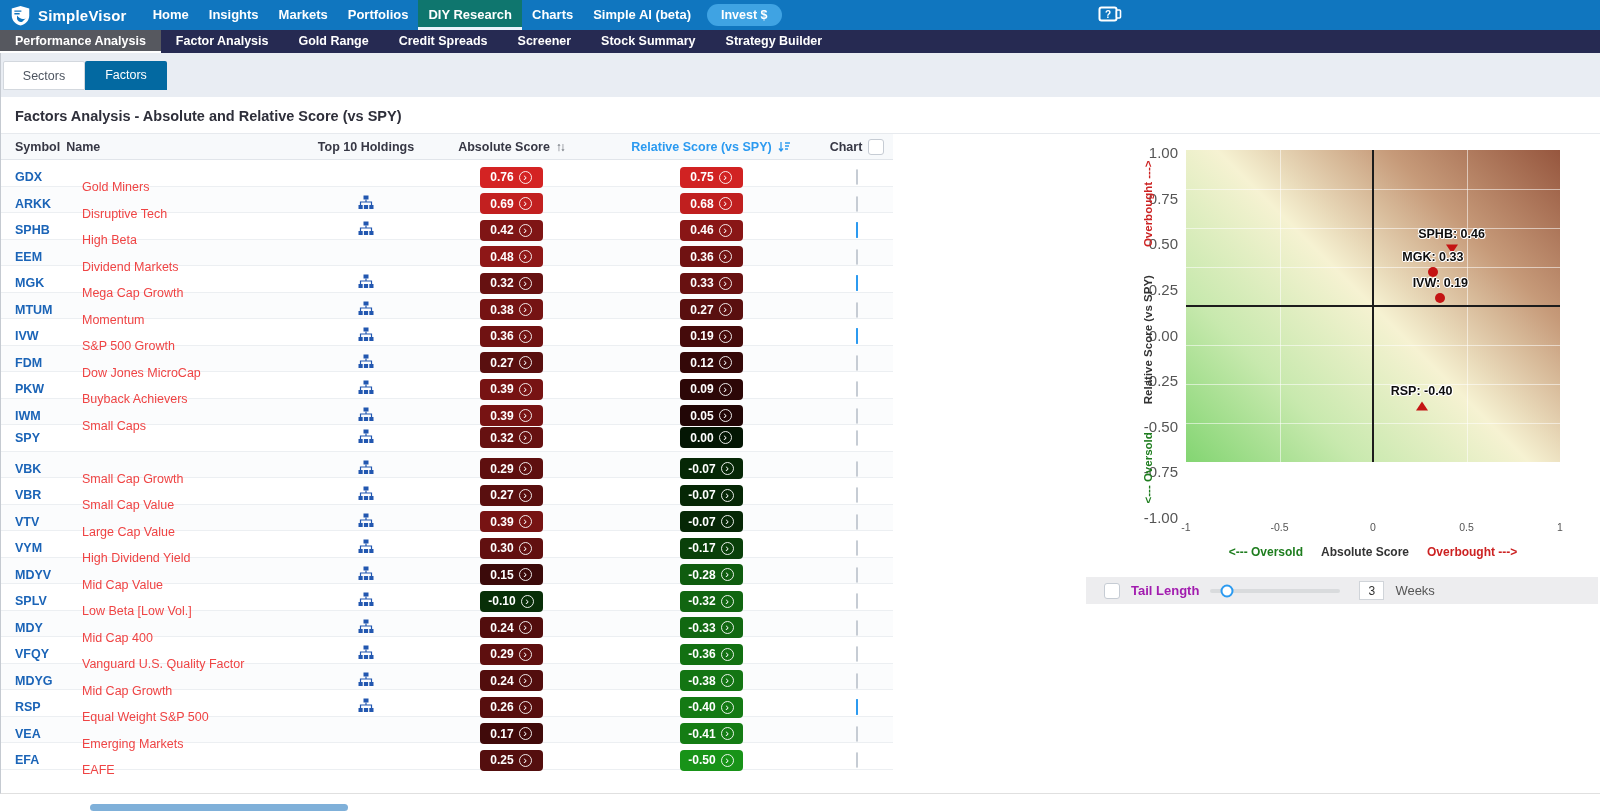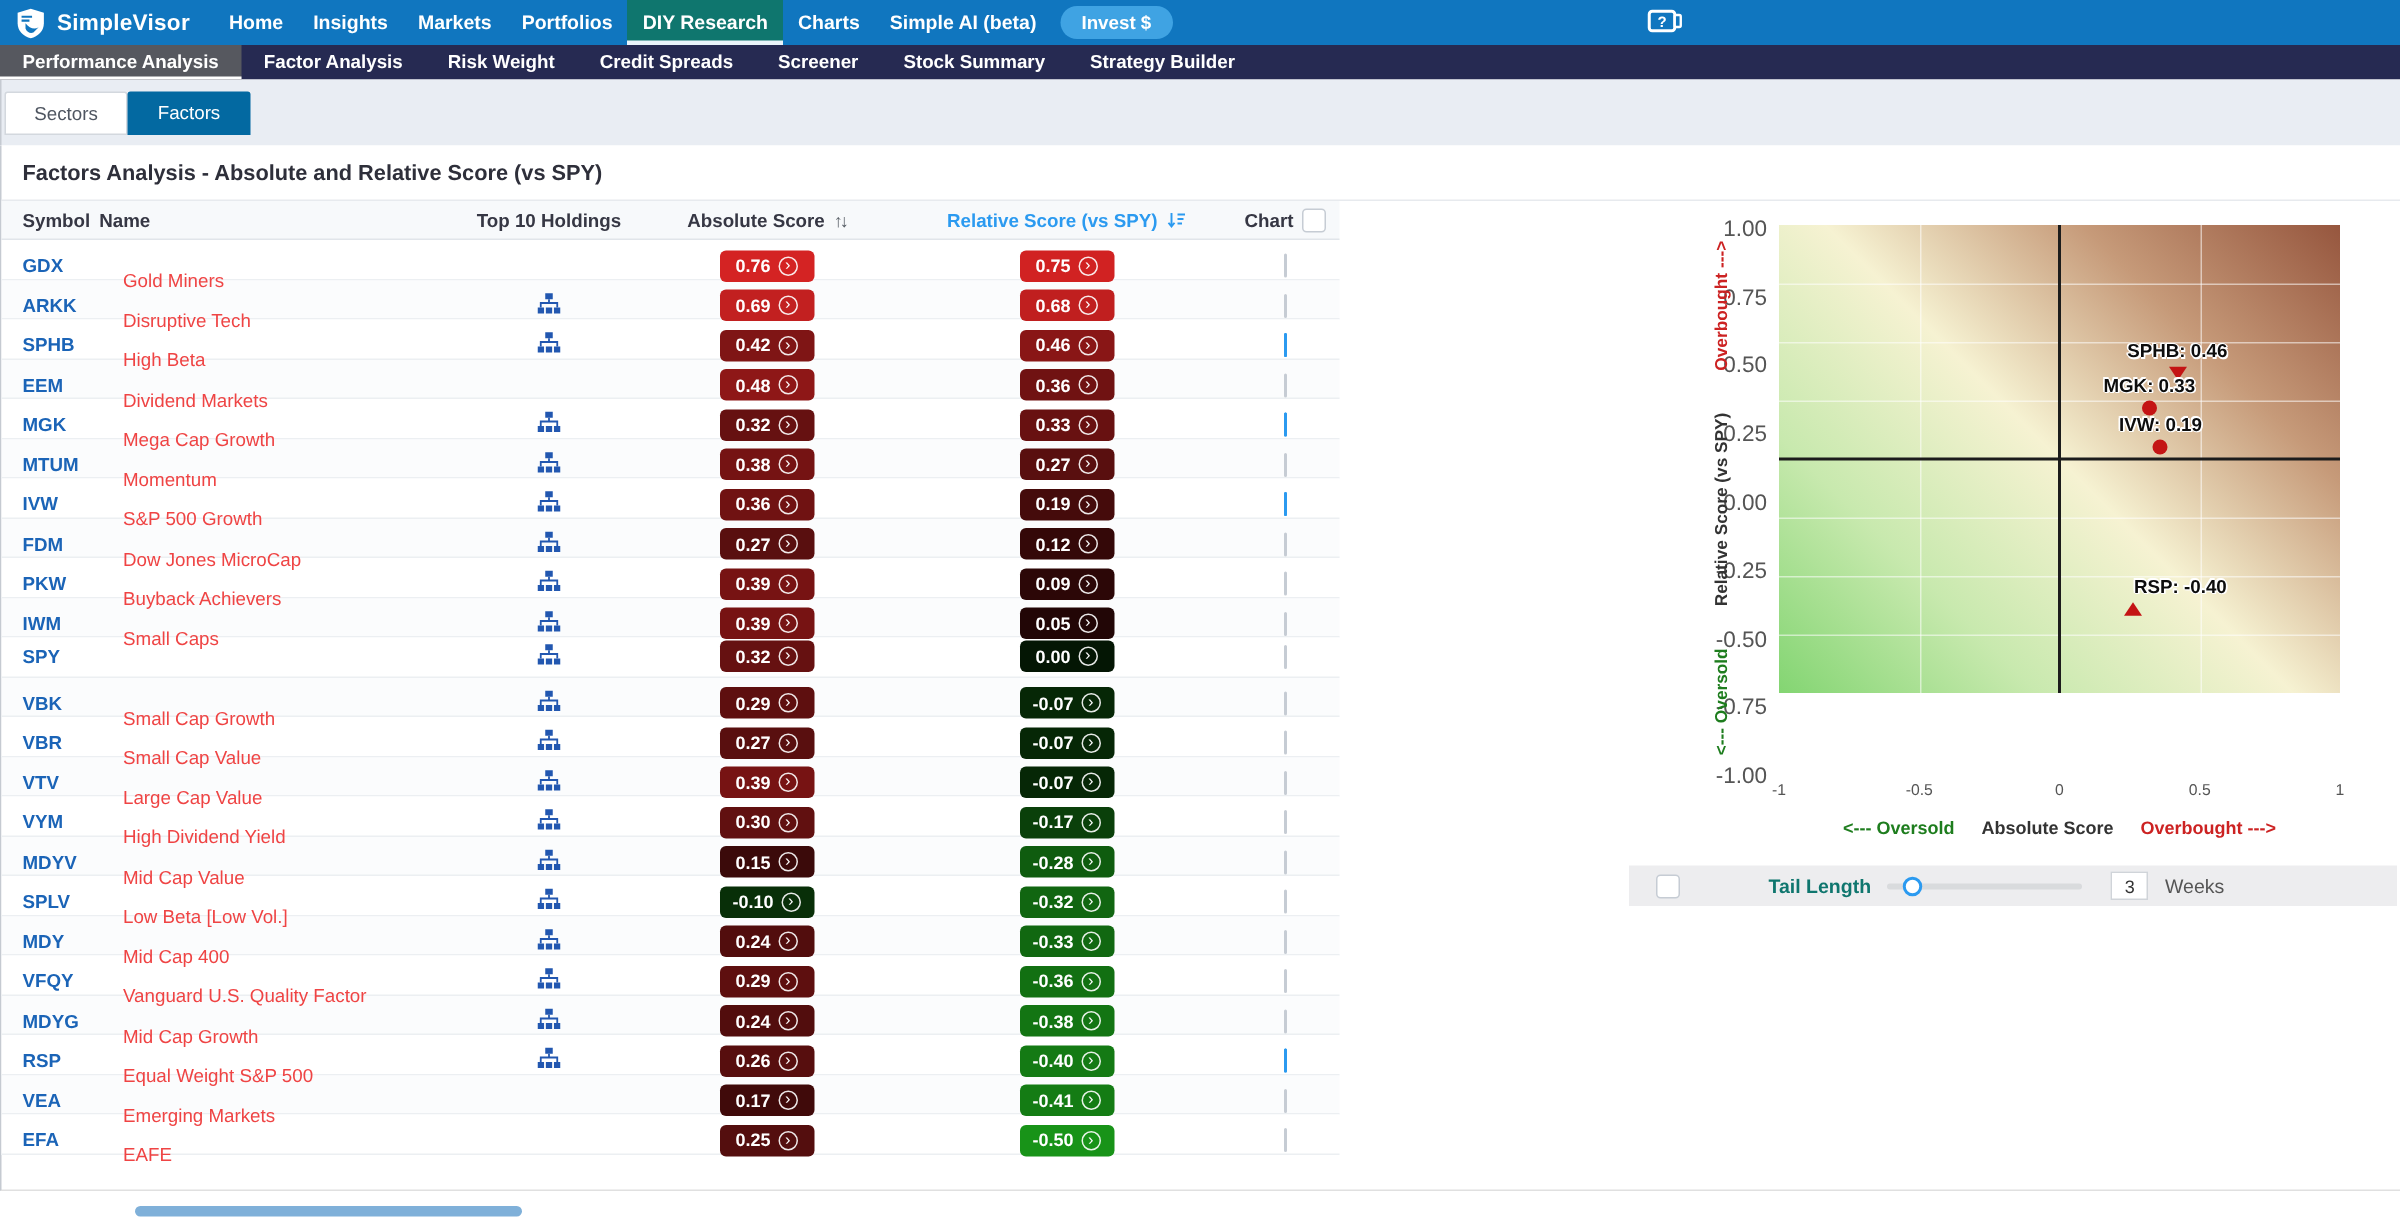--- a/index.html
+++ b/index.html
@@ -100,21 +100,21 @@
   .x-label { position:absolute; left:287px; top:448px; transform:translateX(-50%);
              display:flex; gap:18px; font-size:12px; font-weight:700; white-space:nowrap; }
   .ann-green { color:#1e7d1e; }
   .ann-red { color:#cc2222; }
   .ann-dark { color:#333; }
 
   
   .tail { position:absolute; left:0; top:480px; width:512px; height:27px;
           background:#ededef; display:flex; align-items:center; gap:11px;
           padding-left:18px; }
-  .tail-label { font-size:13px; font-weight:700; color:#0f766e;margin-left:48px; }
+  .tail-label { font-size:13px; font-weight:700; color:#a21caf; }
   .track { width:130px; height:4px; background:#d9dbdd; border-radius:2px;
            position:relative; cursor:pointer; }
   .fill { width:17px; height:4px; background:#2b9af0; border-radius:2px; }
   .thumb { position:absolute; left:17px; top:50%; transform:translate(-50%,-50%);
            width:13px; height:13px; border-radius:50%; background:#fff;
            border:2px solid #2b9af0; cursor:pointer; }
   .numbox { width:25px; height:19px; background:#fff; border:1px solid #d0d4d9;
             text-align:center; font-size:12px; line-height:18px; color:#333;
             margin-left:8px; }
   .weeks { font-size:13px; color:#555; }
@@ -150,21 +150,21 @@
       <rect x="1.5" y="1.5" width="17" height="13" rx="2" fill="none" stroke="#fff" stroke-width="2"></rect>
       <rect x="18.5" y="4" width="4" height="8" rx="1" fill="#1076bf" stroke="#fff" stroke-width="1.6"></rect>
       <text x="10" y="12" text-anchor="middle" font-size="10" font-weight="bold" fill="#fff" font-family="Liberation Sans, sans-serif">?</text>
     </svg>
   </span>
 </div>
 
 <div class="subnav" id="subnav">
     <span class="subnav-item active">Performance Analysis</span>
     <span class="subnav-item">Factor Analysis</span>
-    <span class="subnav-item">Risk Weight</span>
+    <span class="subnav-item">Gold Range</span>
     <span class="subnav-item">Credit Spreads</span>
     <span class="subnav-item">Screener</span>
     <span class="subnav-item">Stock Summary</span>
     <span class="subnav-item">Strategy Builder</span>
   </div>
 
 <div class="strip">
   <span class="tab tab-sectors">Sectors</span><span class="tab tab-factors">Factors</span>
 </div>
 
@@ -531,21 +531,21 @@
         <div class="gl gl-v" style="left: 75%;"></div>
         <div class="zl-h" style="top: calc(50% - 1px);"></div>
         <div class="zl-v" style="left: calc(50% - 1px);"></div>
         <div class="m-tri-down" style="left: 265.54px; top: 98.55px;"></div>
         <div class="pt-label" style="left: 265.54px; top: 90.55px;">SPHB: 0.46</div>
         <div class="m-circle" style="left: 246.84px; top: 122.275px;"></div>
         <div class="pt-label" style="left: 246.84px; top: 114.275px;">MGK: 0.33</div>
         <div class="m-circle" style="left: 254.32px; top: 147.825px;"></div>
         <div class="pt-label" style="left: 254.32px; top: 139.825px;">IVW: 0.19</div>
         <div class="m-tri-up" style="left: 235.62px; top: 255.5px;"></div>
-        <div class="pt-label" style="left: 235.62px; top: 247.5px; margin-left: 32px;">RSP: -0.40</div>
+        <div class="pt-label" style="left: 235.62px; top: 247.5px;">RSP: -0.40</div>
       </div>
     <div id="ticks">
         <div class="ytick" style="top: 47px;">1.00</div>
         <div class="ytick" style="top: 92.625px;">0.75</div>
         <div class="ytick" style="top: 138.25px;">0.50</div>
         <div class="ytick" style="top: 183.875px;">0.25</div>
         <div class="ytick" style="top: 229.5px;">0.00</div>
         <div class="ytick" style="top: 275.125px;">-0.25</div>
         <div class="ytick" style="top: 320.75px;">-0.50</div>
         <div class="ytick" style="top: 366.375px;">-0.75</div>

